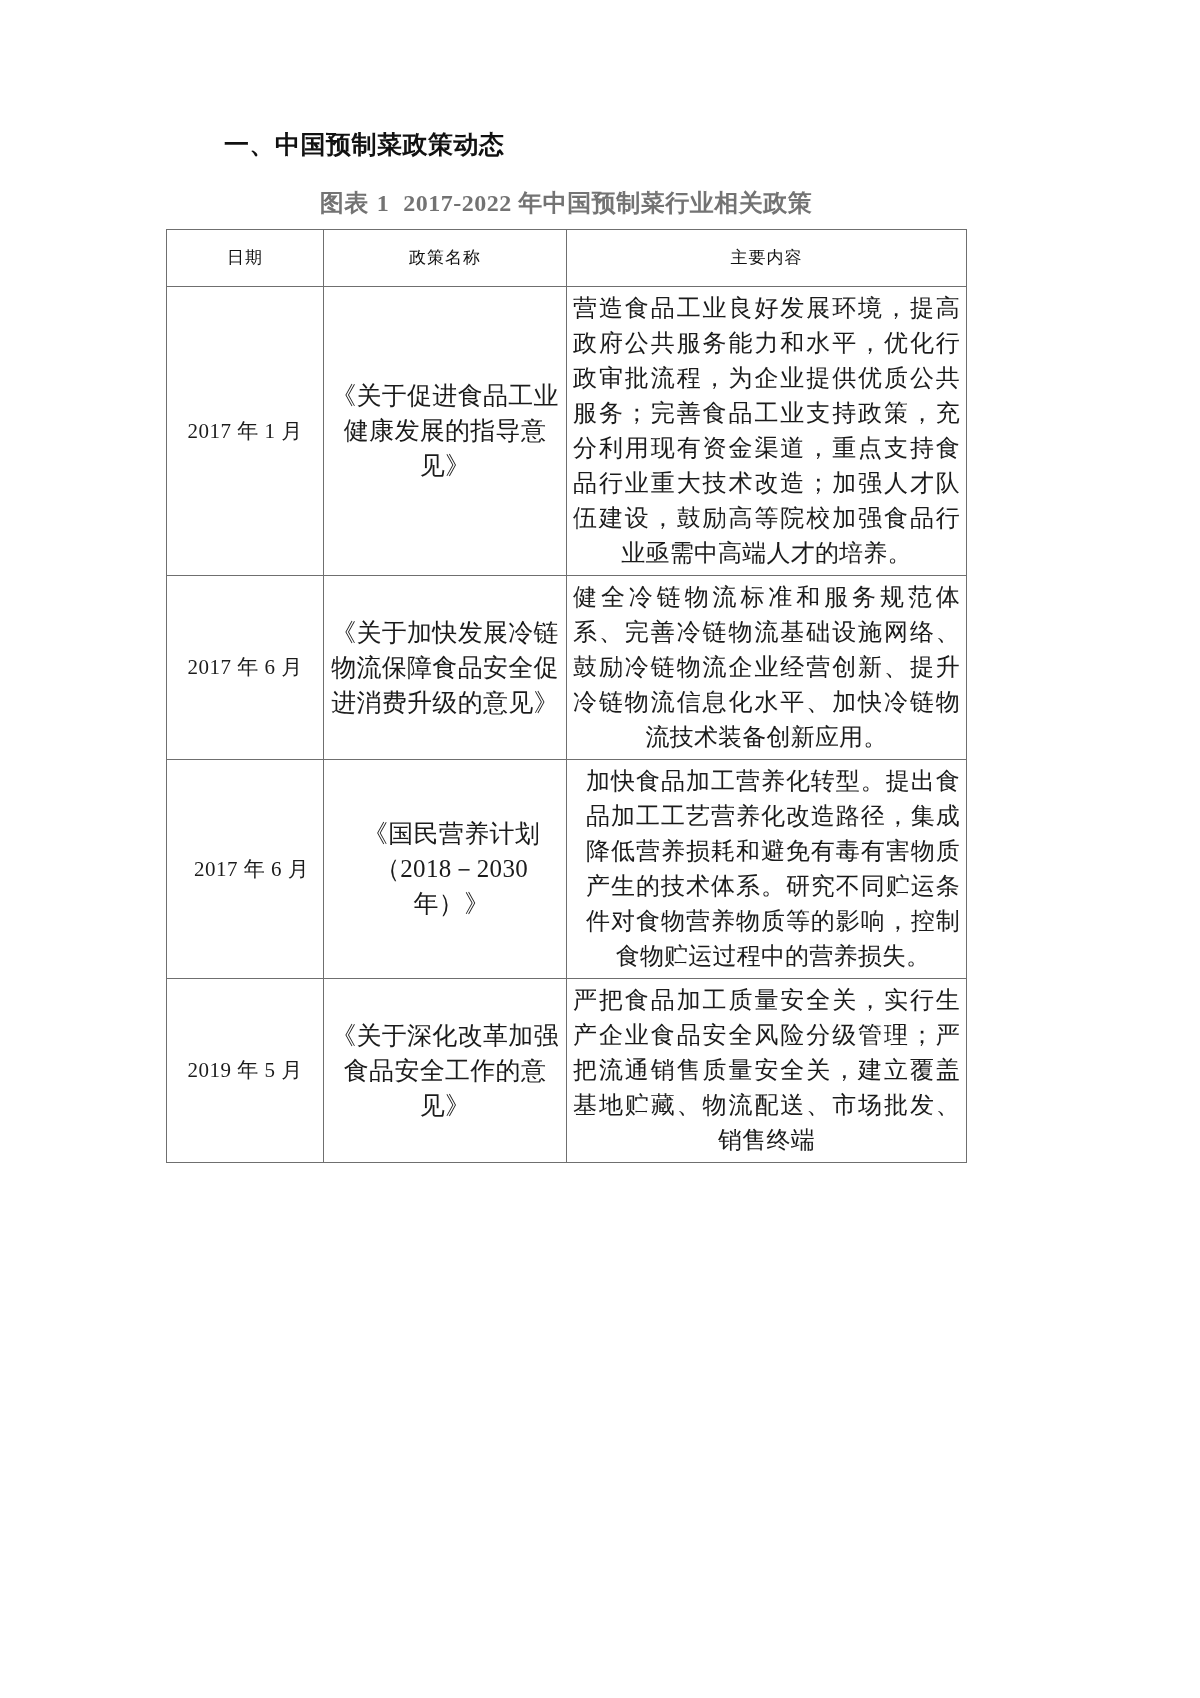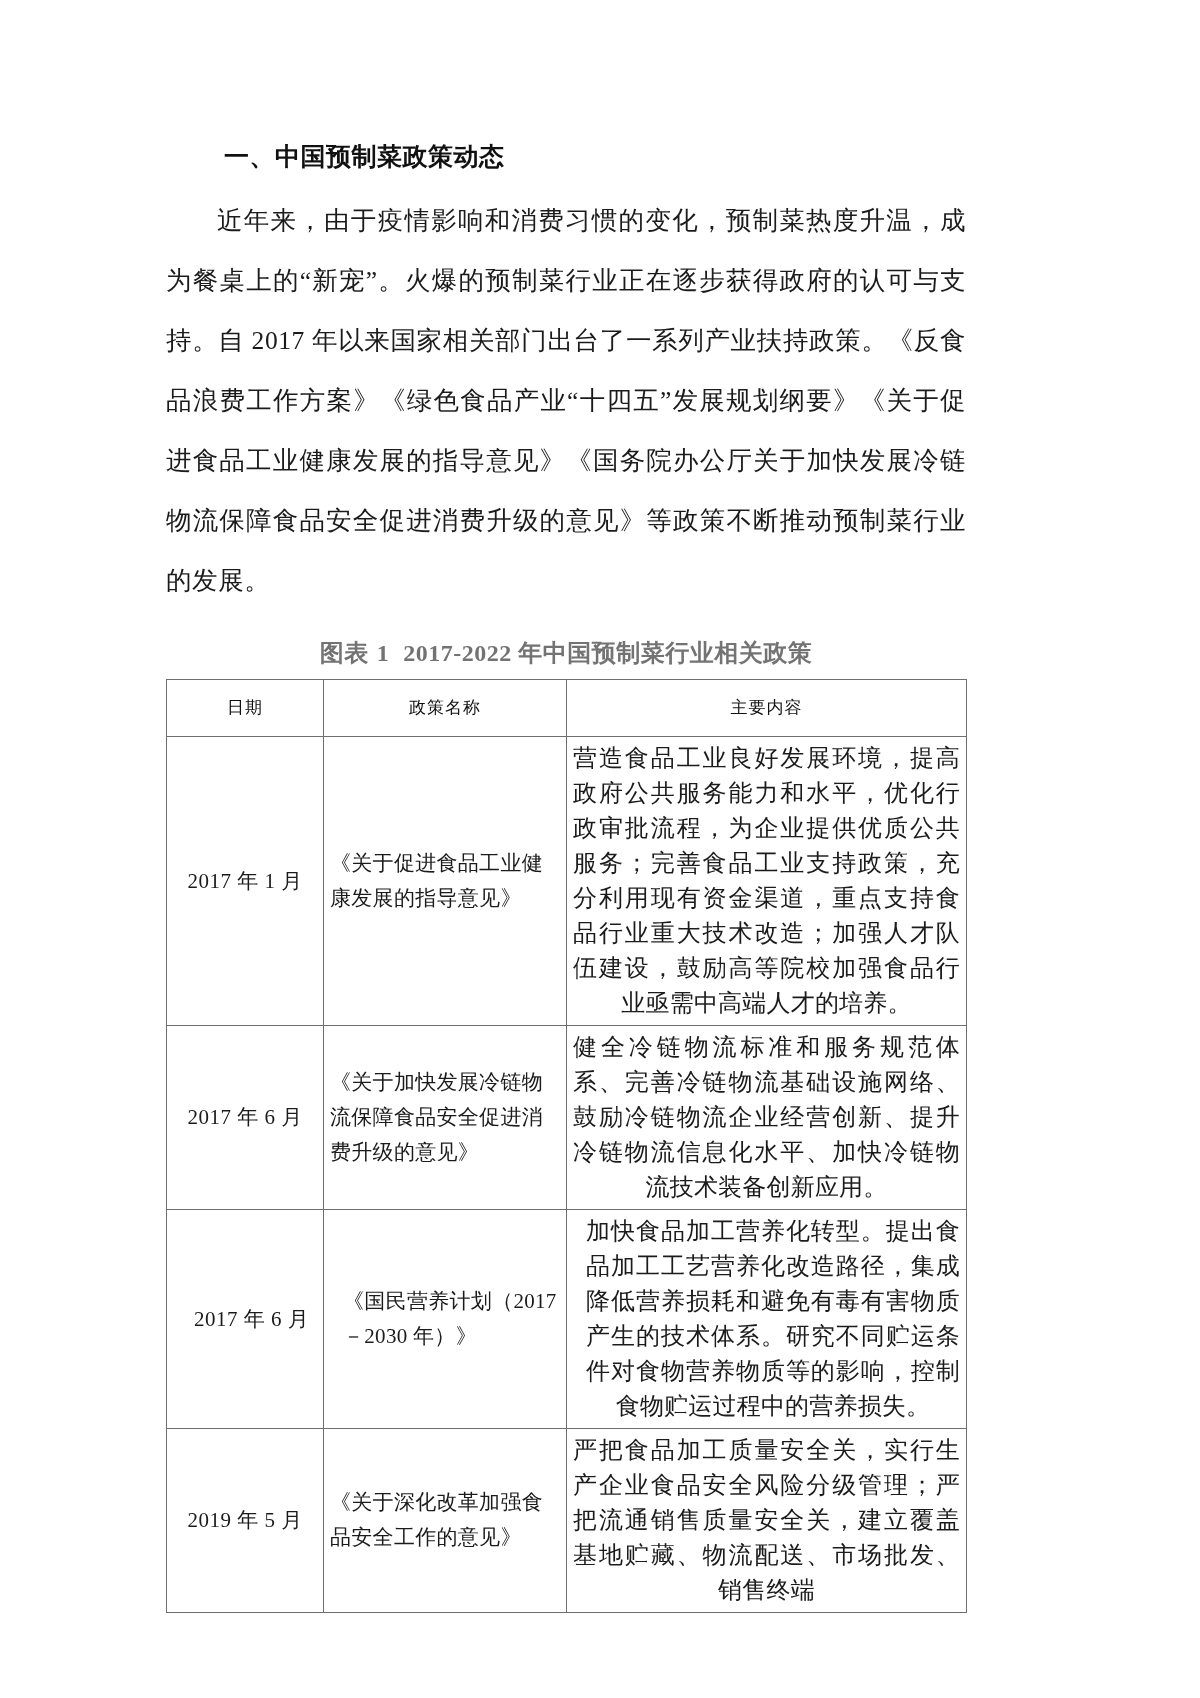--- a/index.html
+++ b/index.html
@@ -18,21 +18,21 @@
   .page {
     position: absolute;
     left: 0; top: 0;
     width: 1200px;
     height: 1698px;
     background: #fff;
   }
   .content {
     position: absolute;
     left: 166px;
-    top: 140px;
+    top: 128px;
     width: 800px;
   }
 
   
   .section-heading {
     font-family: "Liberation Sans", "DejaVu Sans", sans-serif;
     font-weight: bold;
     font-size: 25px;
     letter-spacing: 0.5px;
     color: #111;
@@ -92,21 +92,22 @@
   .col-date   { width: 157px; }
   .col-policy { width: 243px; }
   .col-detail { width: 400px; }
 
   td.cell-date {
     text-align: center;
     font-size: 21px;
     letter-spacing: 0.5px;
   }
   td.cell-policy {
-    font-size: 21px;
+    text-align: center;
+    font-size: 25px;
     line-height: 35px;
     letter-spacing: 0.3px;
   }
   td.cell-detail {
     text-align: justify;
     text-justify: inter-ideograph;
     text-align-last: center;
     font-size: 24px;
     line-height: 35px;
     letter-spacing: 0.2px;
@@ -118,21 +119,20 @@
   tr.row-r4 td { height: 112px; }
 </style>
 </head>
 <body>
 
 <div class="page">
   <div class="content">
 
     <h2 class="section-heading">一、中国预制菜政策动态</h2>
 
-    <p class="body-para">近年来，由于疫情影响和消费习惯的变化，预制菜热度升温，成为餐桌上的“新宠”。火爆的预制菜行业正在逐步获得政府的认可与支持。自 2017 年以来国家相关部门出台了一系列产业扶持政策。《反食品浪费工作方案》《绿色食品产业“十四五”发展规划纲要》《关于促进食品工业健康发展的指导意见》《国务院办公厅关于加快发展冷链物流保障食品安全促进消费升级的意见》等政策不断推动预制菜行业的发展。</p>
 
     <div class="figure-caption">
       <span>图表</span><span class="cap-num">1</span><span>2017-2022 年中国预制菜行业相关政策</span>
     </div>
 
     <table class="policy-table">
       <colgroup>
         <col class="col-date">
         <col class="col-policy">
         <col class="col-detail">
@@ -150,21 +150,21 @@
           <td class="cell-policy">《关于促进食品工业健康发展的指导意见》</td>
           <td class="cell-detail">营造食品工业良好发展环境，提高政府公共服务能力和水平，优化行政审批流程，为企业提供优质公共服务；完善食品工业支持政策，充分利用现有资金渠道，重点支持食品行业重大技术改造；加强人才队伍建设，鼓励高等院校加强食品行业亟需中高端人才的培养。</td>
         </tr>
         <tr class="row-r2">
           <td class="cell-date">2017 年 6 月</td>
           <td class="cell-policy">《关于加快发展冷链物流保障食品安全促进消费升级的意见》</td>
           <td class="cell-detail">健全冷链物流标准和服务规范体系、完善冷链物流基础设施网络、鼓励冷链物流企业经营创新、提升冷链物流信息化水平、加快冷链物流技术装备创新应用。</td>
         </tr>
         <tr class="row-r3">
           <td class="cell-date">2017 年 6 月</td>
-          <td class="cell-policy">《国民营养计划（2017－2030 年）》</td>
+          <td class="cell-policy">《国民营养计划（2018－2030 年）》</td>
           <td class="cell-detail">加快食品加工营养化转型。提出食品加工工艺营养化改造路径，集成降低营养损耗和避免有毒有害物质产生的技术体系。研究不同贮运条件对食物营养物质等的影响，控制食物贮运过程中的营养损失。</td>
         </tr>
         <tr class="row-r4">
           <td class="cell-date">2019 年 5 月</td>
           <td class="cell-policy">《关于深化改革加强食品安全工作的意见》</td>
           <td class="cell-detail">严把食品加工质量安全关，实行生产企业食品安全风险分级管理；严把流通销售质量安全关，建立覆盖基地贮藏、物流配送、市场批发、销售终端</td>
         </tr>
       </tbody>
     </table>
 

